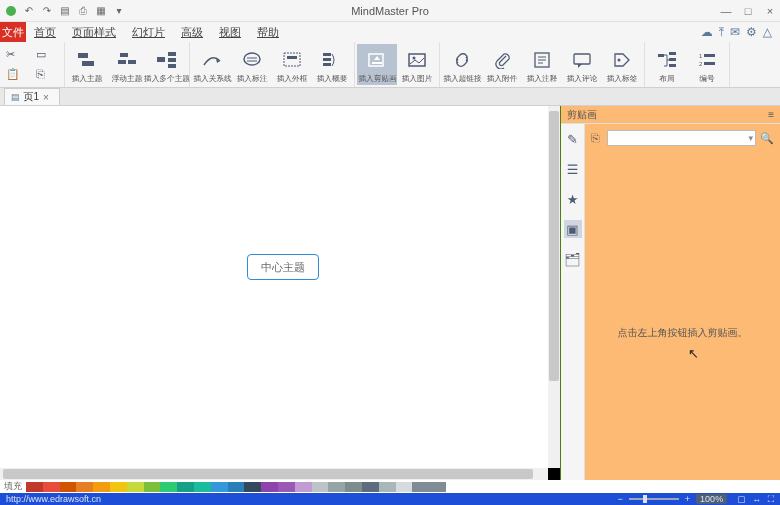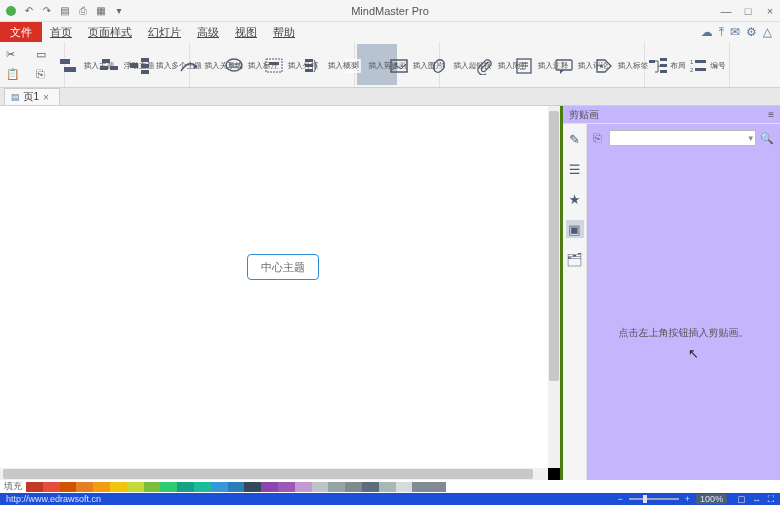--- a/index.html
+++ b/index.html
@@ -9,30 +9,30 @@
 .titlebar { height:22px; background:#f5f5f5; border-bottom:1px solid #e0e0e0; display:flex; align-items:center; position:relative; }
 .tb-left { display:flex; align-items:center; gap:4px; padding-left:4px; }
 .tb-left .qa { width:14px; height:14px; display:flex; align-items:center; justify-content:center; color:#666; font-size:10px; }
 .dot-green { width:10px; height:10px; border-radius:50%; background:#4caf50; }
 .tb-title { position:absolute; left:0; right:0; text-align:center; font-size:11px; color:#555; pointer-events:none; }
 .tb-right { position:absolute; right:4px; display:flex; gap:10px; align-items:center; }
 .tb-right span { width:12px; text-align:center; color:#666; font-size:11px; }
 
 
 .menubar { height:20px; background:#f5f5f5; display:flex; align-items:stretch; font-size:11px; padding-left:0; }
-.menubar .file { background:#d93025; color:#fff; padding:0 10px; display:flex; align-items:center; }
+.menubar .file { background:#d93025; color:#fff; padding:0 2px; display:flex; align-items:center; }
 .menubar .mitem { padding:0 8px; display:flex; align-items:center; color:#444;text-decoration:underline; }
 .menubar .spacer { flex:1; }
 .menubar .ricons { display:flex; gap:6px; padding-right:8px; align-items:center; color:#5b7a99; }
 .menubar .ricons span { font-size:12px; }
 
 
 .ribbon { height:46px; background:#f5f5f5; border-bottom:1px solid #d0d0d0; display:flex; overflow:hidden; }
 .rgroup { display:flex; align-items:stretch; border-right:1px solid #e0e0e0; padding:2px 2px; }
-.rbtn { width:40px; display:flex; flex-direction:row; align-items:center; justify-content:center; gap:1px; padding-top:2px; }
+.rbtn { width:40px; display:flex; flex-direction:column; align-items:center; justify-content:flex-end; gap:1px; padding-top:2px; }
 .rbtn .ico { width:24px; height:22px; display:flex; align-items:center; justify-content:center; }
 .rbtn .lbl { font-size:9px; color:#555; transform:scale(0.85); white-space:nowrap; }
 .rbtn.sel { background:#b8c3d1; }
 .rstack { width:30px; display:flex; flex-direction:column; justify-content:space-around; padding:2px 4px; gap:2px; }
 .rstack .srow { height:12px; display:flex; align-items:center; color:#555b6b; font-size:11px; }
 
 
 .tabstrip { height:18px; background:#e8e8e8; border-bottom:1px solid #d0d0d0; display:flex; align-items:center; padding-left:4px; gap:2px; }
 .tab { background:#f8f8f8; border:1px solid #ccc; border-bottom:none; padding:1px 10px 1px 6px; font-size:10px; display:flex; align-items:center; gap:4px; }
 .tab .tico { color:#5b7a99; font-size:9px; }
@@ -42,21 +42,21 @@
 .workarea { position:absolute; top:106px; bottom:25px; left:0; right:0; display:flex; }
 .canvas-wrap { flex:1; position:relative; background:#000000; }
 .canvas { position:absolute; inset:0 12px 12px 0; background:#fff; }
 .central { position:absolute; left:247px; top:148px; width:72px; height:26px; border:1.5px solid #2e8cd7; border-radius:4px; display:flex; align-items:center; justify-content:center; font-size:11px; color:#666; background:#fff; }
 .vscroll { position:absolute; right:0; top:0; bottom:12px; width:12px; background:#f0f0f0; }
 .vscroll .thumb { position:absolute; left:1px; right:1px; top:5px; height:270px; background:#c8c8c8; border-radius:2px; }
 .hscroll { position:absolute; left:0; right:12px; bottom:0; height:12px; background:#f0f0f0; }
 .hscroll .thumb { position:absolute; top:1px; bottom:1px; left:3px; width:530px; background:#c8c8c8; border-radius:2px; }
 
 
-.rpanel { width:220px; background:#c4b5fd; border-left:3px solid #4d7c0f; display:flex; flex-direction:column; }
+.rpanel { width:220px; background:#fdba74; border-left:1px solid #4d7c0f; display:flex; flex-direction:column; }
 .rhead { height:18px; border-bottom:1px solid #e0e0e0; display:flex; align-items:center; justify-content:space-between; padding:0 6px; font-size:10px; color:#555; }
 .rbody { flex:1; display:flex; }
 .rtabs { width:24px; background:#f5f5f5; border-right:1px solid #e0e0e0; display:flex; flex-direction:column; align-items:center; padding-top:6px; gap:12px; }
 .rtabs .rtab { width:18px; height:18px; display:flex; align-items:center; justify-content:center; color:#4e5b73; font-size:13px; }
 .rtabs .rtab.sel { background:#d0d6e0; }
 .rcontent { flex:1; display:flex; flex-direction:column; padding:6px 6px; }
 .searchrow { display:flex; align-items:center; gap:4px; }
 .searchrow .filter { width:12px; color:#666; font-size:11px; }
 .searchrow .combo { flex:1; height:16px; border:1px solid #bbb; background:#fff; display:flex; align-items:center; justify-content:flex-end; padding-right:2px; font-size:9px; color:#888; }
 .searchrow .mag { width:14px; color:#666; font-size:11px; text-align:center; }

